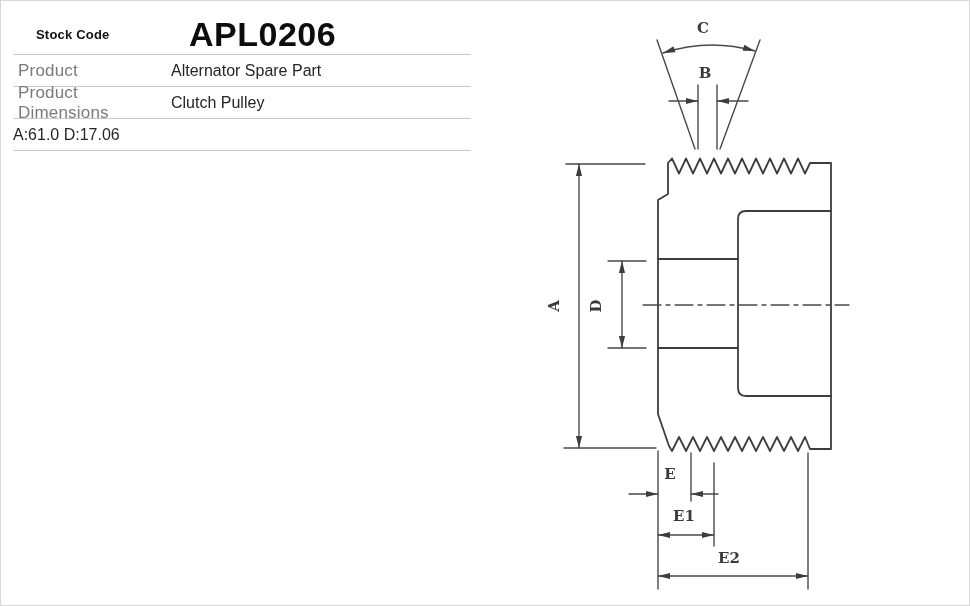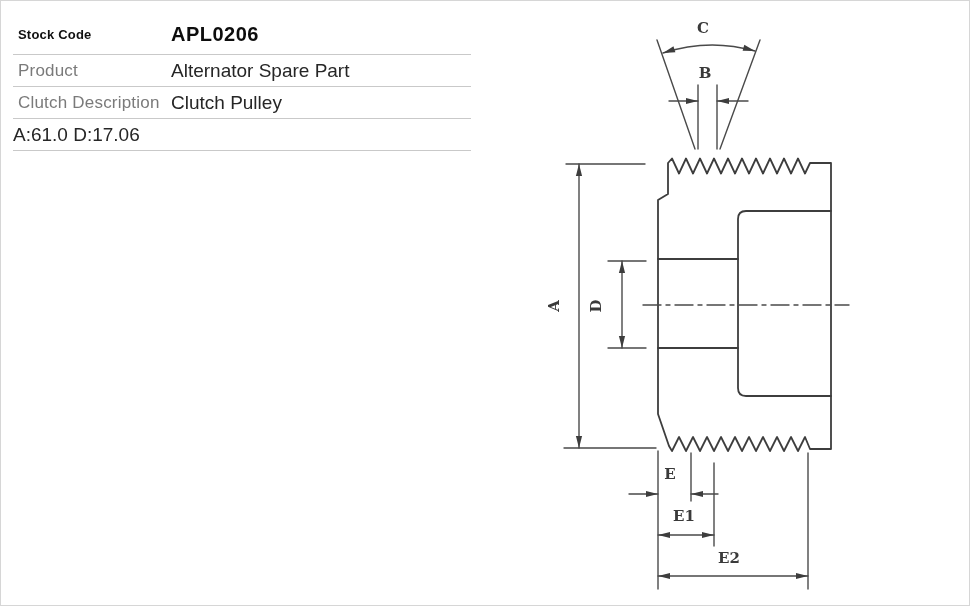--- a/index.html
+++ b/index.html
@@ -22,27 +22,27 @@
     height:31px;
   }
   .spec-row.first{height:39px;}
   .spec-label{
     width:153px;flex:0 0 153px;
     padding-left:5px;
     font-size:17px;color:#7a7a7a;
     letter-spacing:.2px;
   }
   .spec-row.first .spec-label{
-    color:#111;font-weight:bold;font-size:13px;
+    color:#111;font-weight:bold;font-size:13px;margin-left:18px;
   }
   .spec-value{
-    font-size:19px;color:#262626;
+    font-size:16px;color:#262626;
   }
   .spec-row.first .spec-value{
-    font-size:20px;font-weight:800;color:#0d0d0d;letter-spacing:.5px;
+    font-size:34px;font-weight:800;color:#0d0d0d;letter-spacing:.5px;
   }
   
   #drawing{position:absolute;left:0;top:0;}
   .ink{stroke:#3d3d3d;fill:none;stroke-width:1.8;stroke-linejoin:round;stroke-linecap:round;}
   .thin{stroke:#4a4a4a;fill:none;stroke-width:1.4;stroke-linecap:round;}
   .dimtext{
     font-family:"DejaVu Serif", serif;
     font-weight:bold;font-size:15px;fill:#3a3a3a;
     text-anchor:middle;
   }
@@ -55,21 +55,21 @@
   <div class="spec-table">
     <div class="spec-row first">
       <span class="spec-label">Stock Code</span>
       <span class="spec-value">APL0206</span>
     </div>
     <div class="spec-row">
       <span class="spec-label">Product</span>
       <span class="spec-value">Alternator Spare Part</span>
     </div>
     <div class="spec-row">
-      <span class="spec-label">Clutch Description</span>
+      <span class="spec-label">Product Dimensions</span>
       <span class="spec-value">Clutch Pulley</span>
     </div>
     <div class="spec-row">
       <span class="spec-value">A:61.0 D:17.06</span>
     </div>
   </div>
 
   <svg id="drawing" width="970" height="606" viewBox="0 0 970 606" xmlns="http://www.w3.org/2000/svg">
     <defs>
       <marker id="arr" markerUnits="userSpaceOnUse" markerWidth="14" markerHeight="10" viewBox="0 0 14 10" refX="13" refY="5" orient="auto-start-reverse">

